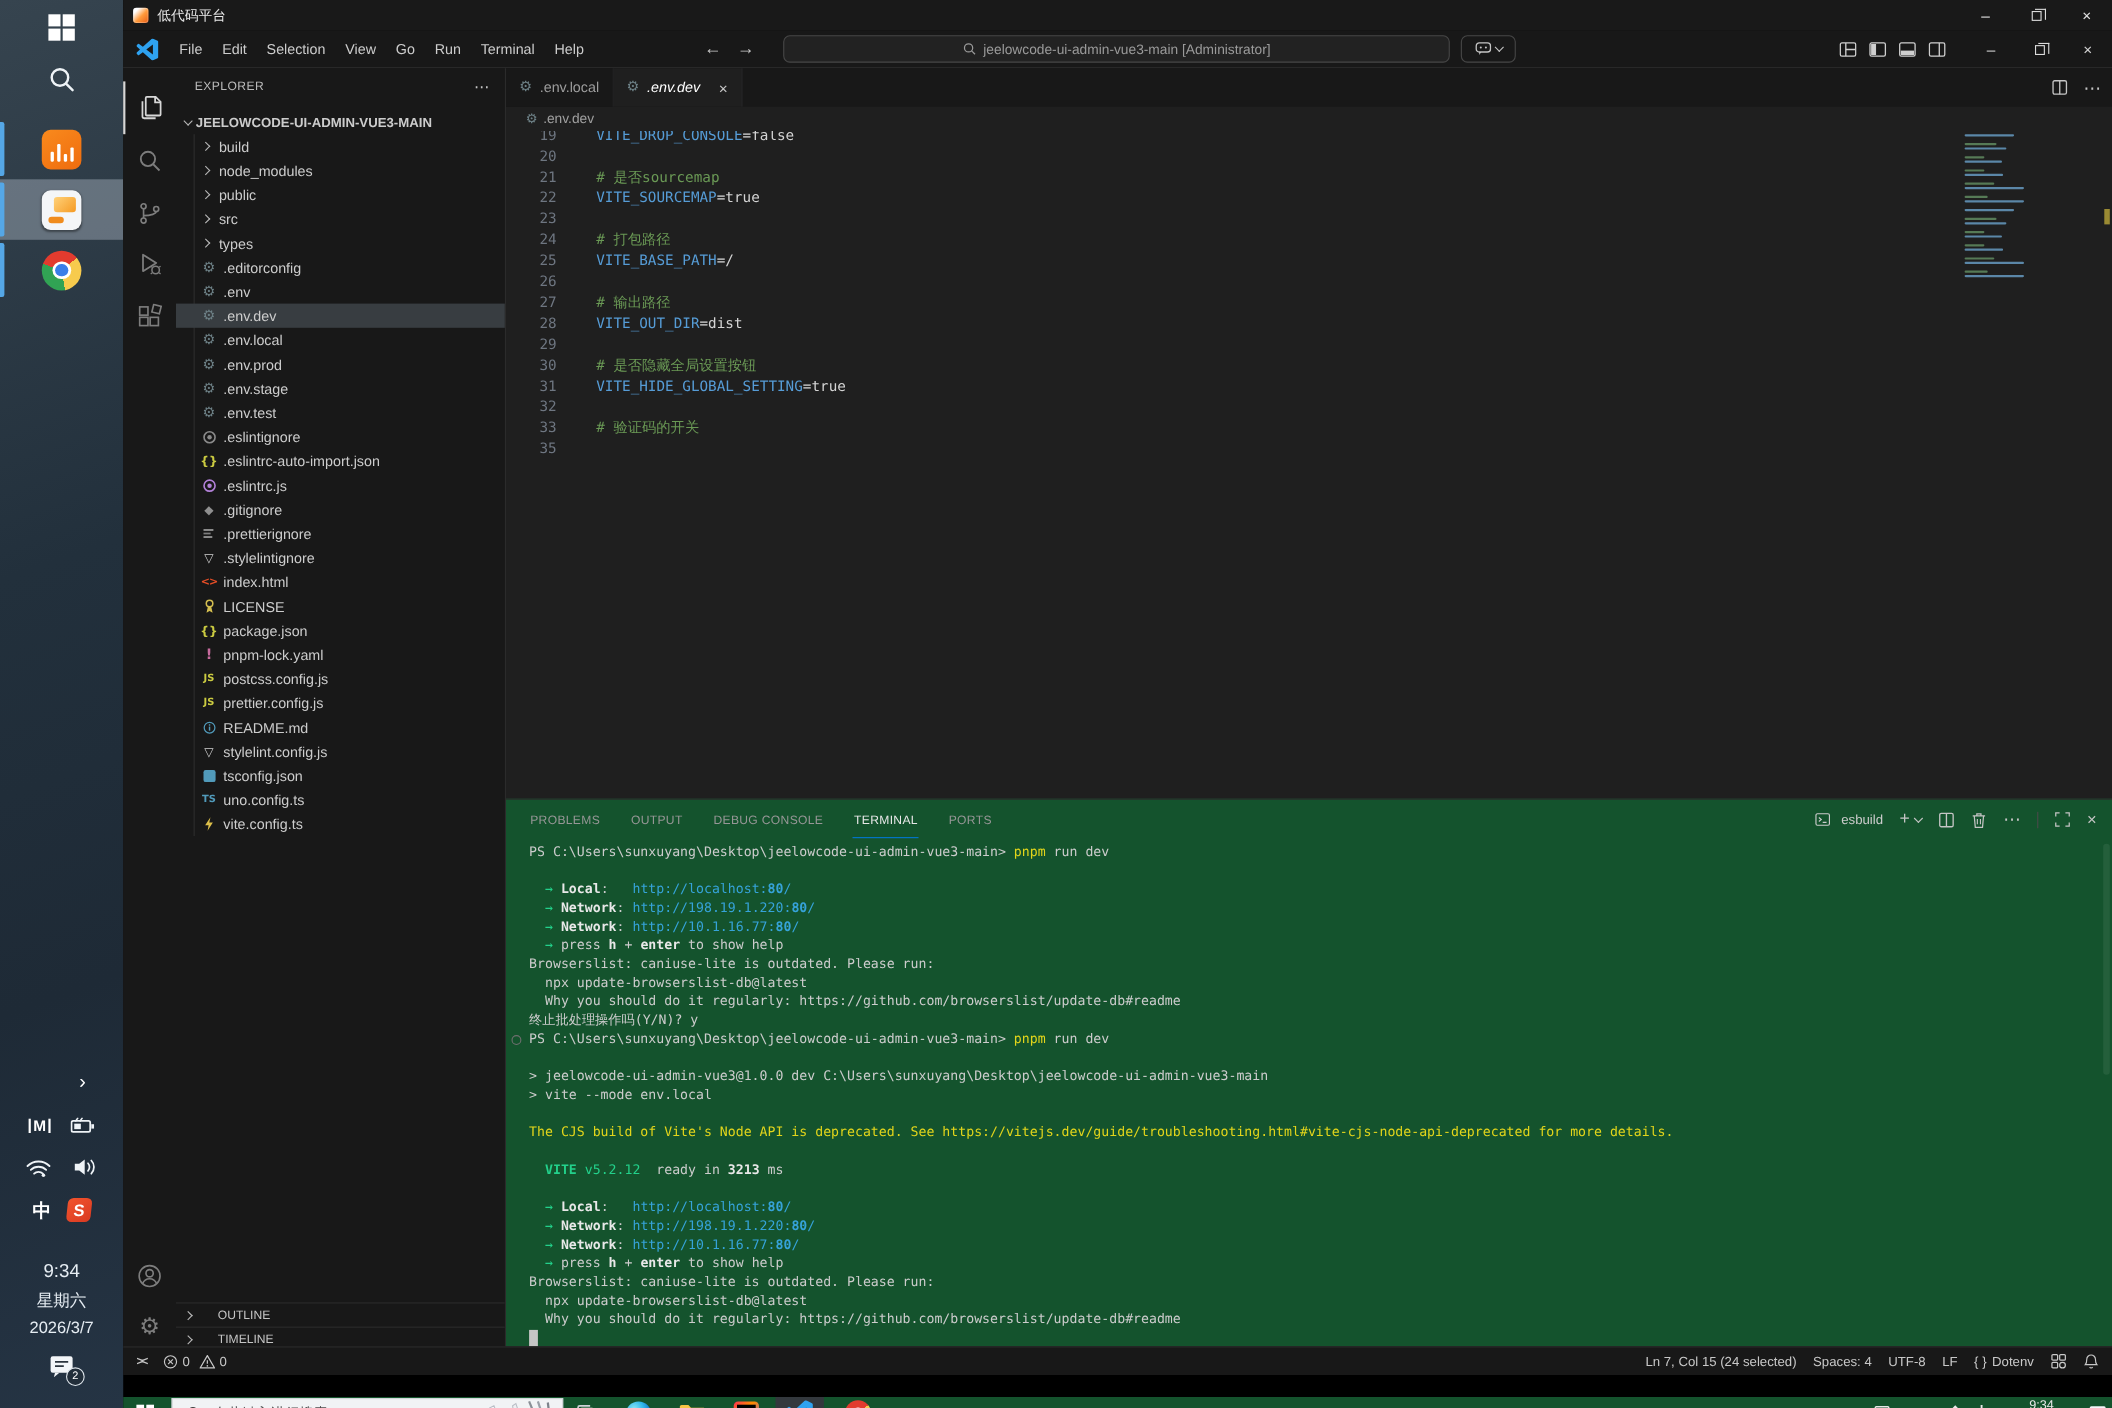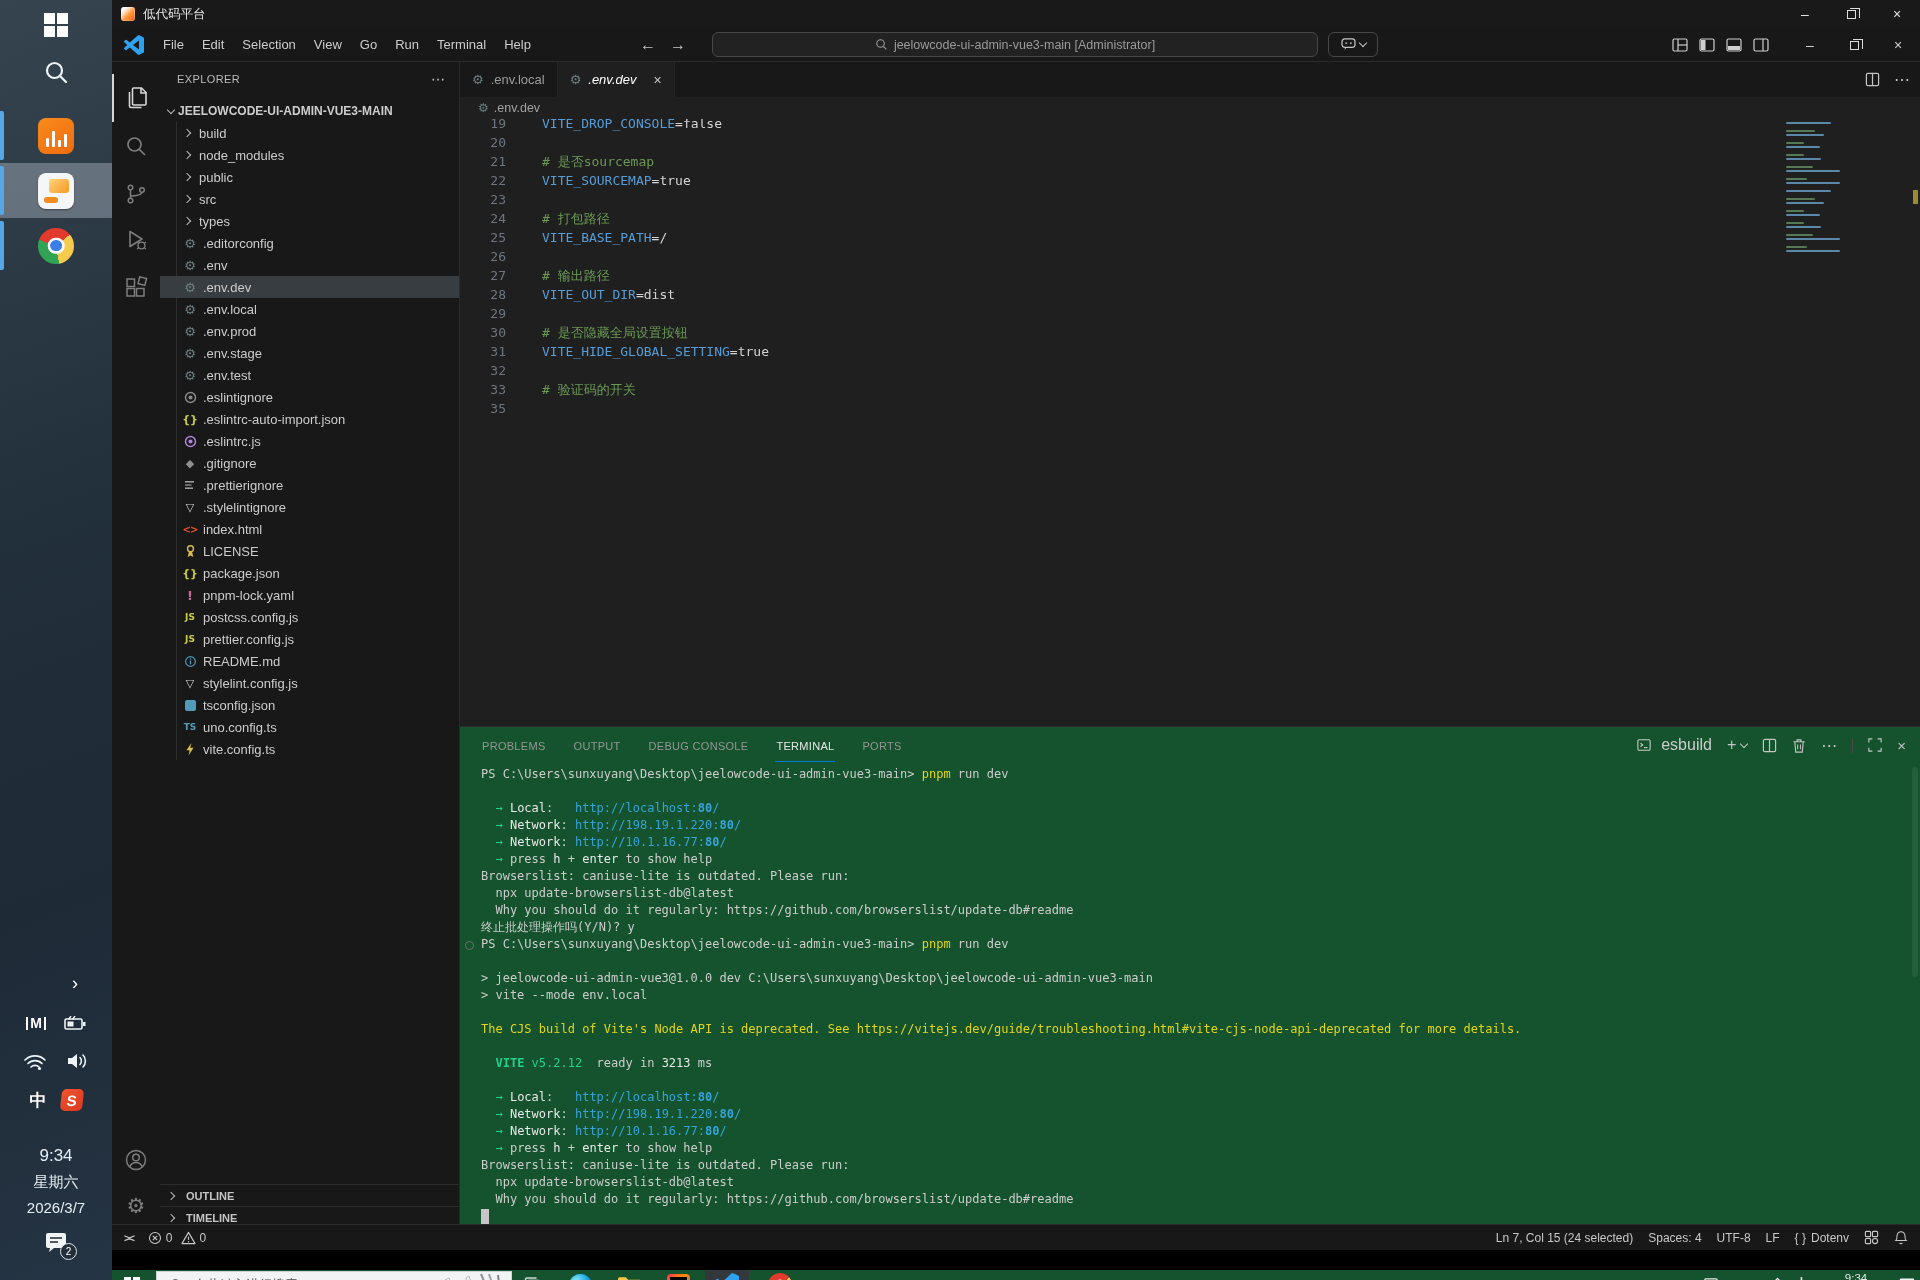--- a/index.html
+++ b/index.html
@@ -72,21 +72,21 @@
   .tree-root{position:absolute;left:0;top:38px;width:100%;height:22px;display:flex;align-items:center;gap:4px;padding-left:8px;font-size:12px;font-weight:bold;color:#cccccc}
   #explorer-tree{position:absolute;left:0;top:60px;width:100%}
   .tree-row{height:22px;display:flex;align-items:center;padding-left:22px;font-size:13px;color:#cccccc;position:relative}
   .tree-row.selected{background:#383d41}
   .chev{width:6px;height:6px;border-right:1.4px solid #b8b8b8;border-bottom:1.4px solid #b8b8b8;display:inline-block;flex:none}
   .chev.r{transform:rotate(-45deg)}
   .chev.d{transform:rotate(45deg);margin-top:-3px}
   .tree-row .chev{margin-right:9px;margin-left:2px}
   .fi-box{width:16px;height:16px;margin-right:5px;display:flex;align-items:center;justify-content:center;flex:none;font-family:"DejaVu Sans",sans-serif}
   .indent-guide{position:absolute;left:16px;top:60px;width:1px;height:638px;background:#2d2d2d}
-  .sb-section{position:absolute;left:0;width:100%;height:22px;border-top:1px solid #2b2b2b;display:flex;align-items:center;gap:12px;padding-left:8px;font-size:11px;font-weight:bold;color:#c5c5c5}
+  .sb-section{position:absolute;left:0;width:100%;height:22px;border-top:1px solid #2b2b2b;display:flex;align-items:center;gap:24px;padding-left:8px;font-size:11px;font-weight:normal;color:#c5c5c5}
 
   
   .editor{position:absolute;left:348px;top:34px;width:1460px;height:664px;background:#1f1f1f}
   .tabbar{position:absolute;left:0;top:0;width:100%;height:35px;background:#181818;display:flex}
   .tab{height:35px;display:flex;align-items:center;gap:7px;padding:0 12px;border-right:1px solid #252526;font-size:13px;color:#9d9d9d;background:#181818}
   .tab .gear{color:#6d8086;font-size:13px;font-family:"DejaVu Sans",sans-serif}
   .tab.active{background:#1f1f1f;color:#ffffff}
   .tab.active .tab-label{font-style:italic}
   .tab .tab-close{margin-left:10px;font-size:14px;color:#c5c5c5}
   .tab-actions{position:absolute;right:10px;top:0;height:35px;display:flex;align-items:center;gap:14px;color:#c5c5c5}
@@ -104,28 +104,28 @@
   .mm-row{height:4px;display:flex}
   .mm-row i{height:2px;display:block;border-radius:1px}
   .ov-mark{position:absolute;right:2px;top:128px;width:5px;height:14px;background:#9a8a33}
 
   
   .panel{position:absolute;left:348px;top:698px;width:1460px;height:498px;background:#14532d;border-top:1px solid #2b2b2b}
   .panel-tabs{position:absolute;left:21px;top:0;height:36px;display:flex;align-items:center;gap:26px}
   .ptab{font-size:11px;letter-spacing:.3px;color:#969696;padding:11px 1px 9px}
   .ptab.active{color:#e7e7e7;border-bottom:1px solid #0078d4}
   .panel-toolbar{position:absolute;right:14px;top:0;height:36px;display:flex;align-items:center;gap:15px;color:#c5c5c5}
-  .pt-esbuild{display:flex;align-items:center;gap:10px;font-size:16px;color:#cccccc}
+  .pt-esbuild{display:flex;align-items:center;gap:10px;font-size:12px;color:#cccccc}
   .pt-sep{width:1px;height:15px;background:#4a4a4a}
   #terminal-lines{position:absolute;left:21px;top:39px;right:10px}
   .t-row{height:17px;line-height:17px;font-family:"DejaVu Sans Mono",monospace;font-size:12px;color:#cccccc;white-space:pre;position:relative}
   .s-y{color:#e2d51b}
   .s-g{color:#23d18b}
   .s-gb{color:#23d18b;font-weight:bold}
-  .s-b{color:#e8e8e8;font-weight:normal}
+  .s-b{color:#e8e8e8;font-weight:bold}
   .s-l{color:#36a3d9}
   .s-lb{color:#36a3d9;font-weight:bold}
   .t-row.deco::before{content:"";position:absolute;left:-16px;top:5px;width:7px;height:7px;border:1.2px solid #6f6f6f;border-radius:50%}
   .cursor-block{display:inline-block;width:8px;height:15px;background:#c6c6c6;vertical-align:middle}
   .term-scroll{position:absolute;right:2px;top:40px;width:6px;height:210px;background:rgba(255,255,255,.07);border-radius:3px}
 
   
   .statusbar{position:absolute;left:0;top:1196px;width:1808px;height:26px;background:#181818;border-top:1px solid #2b2b2b;display:flex;align-items:center;justify-content:space-between;padding:0 12px;font-size:12px;color:#c8c8c8}
   .sb-left,.sb-right{display:flex;align-items:center;gap:15px}
   .remote-glyph{font-weight:bold;letter-spacing:-2px;font-size:11px}

